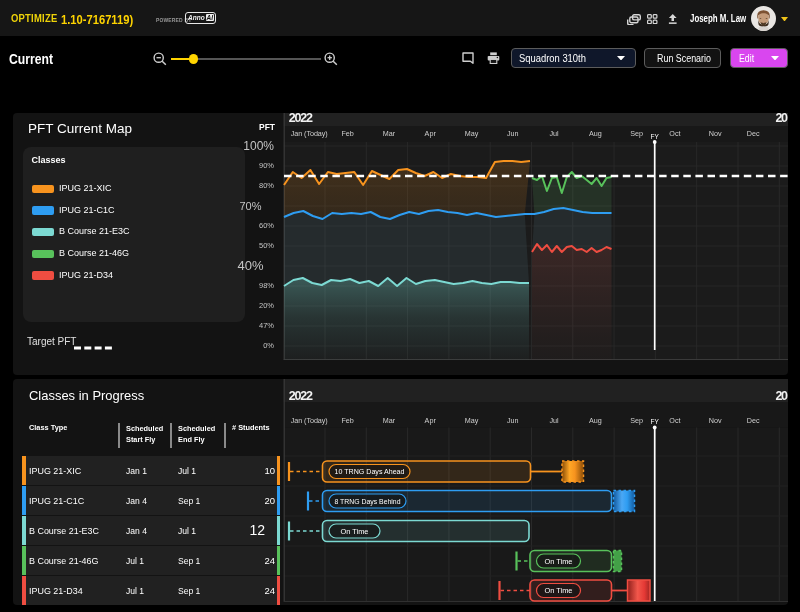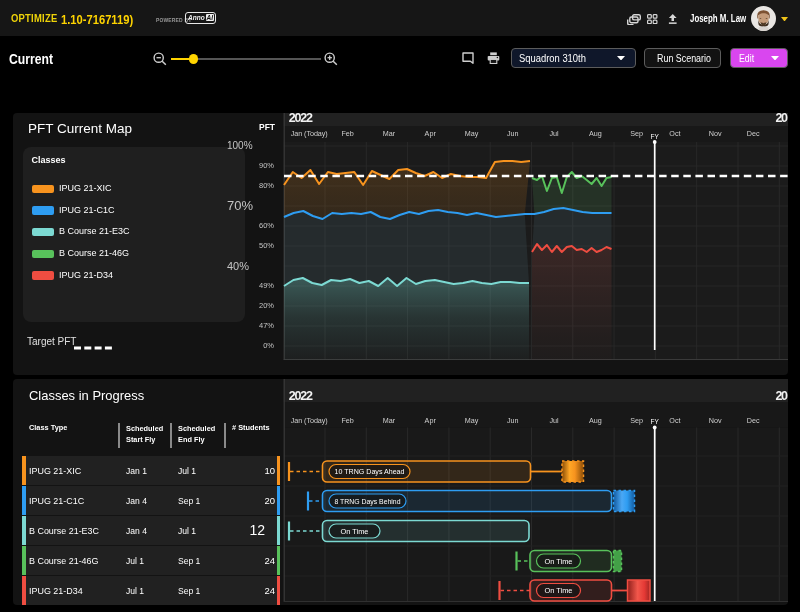--- a/index.html
+++ b/index.html
@@ -107,28 +107,28 @@
 <div style="position:absolute;left:36px;top:79.4px;font-size:9px;line-height:11px;color:#fff;white-space:nowrap">B Course 21-E3C</div>
 <div style="position:absolute;left:8.5px;top:102.6px;width:22px;height:8.5px;border-radius:2px;background:#58c15b"></div>
 <div style="position:absolute;left:36px;top:101.1px;font-size:9px;line-height:11px;color:#fff;white-space:nowrap">B Course 21-46G</div>
 <div style="position:absolute;left:8.5px;top:124.3px;width:22px;height:8.5px;border-radius:2px;background:#ef4d41"></div>
 <div style="position:absolute;left:36px;top:122.8px;font-size:9px;line-height:11px;color:#fff;white-space:nowrap">IPUG 21-D34</div>
  </div>
  <div style="position:absolute;left:14px;top:224px;font-size:10px;line-height:9px;color:#e0e0e0">Target PFT</div>
  <svg style="position:absolute;left:61px;top:232.5px" width="40" height="4" viewBox="0 0 40 4">
    <line x1="0" y1="2" x2="40" y2="2" stroke="#fff" stroke-width="3.2" stroke-dasharray="7 3.3"></line>
  </svg>
- <div style="position:absolute;left:214px;top:29px;width:47px;font-size:10px;line-height:8px;color:#c4c4c4">100%</div>
+ <div style="position:absolute;left:214px;top:29px;width:47px;text-align:right;font-size:12px;line-height:8px;color:#c4c4c4">100%</div>
 <div style="position:absolute;left:214px;top:49px;width:47px;text-align:right;font-size:7.5px;line-height:8px;color:#c4c4c4">90%</div>
 <div style="position:absolute;left:214px;top:69px;width:47px;text-align:right;font-size:7.5px;line-height:8px;color:#c4c4c4">80%</div>
-<div style="position:absolute;left:214px;top:89px;width:47px;text-align:left;font-size:13px;line-height:8px;color:#c4c4c4">70%</div>
+<div style="position:absolute;left:214px;top:89px;width:47px;text-align:center;font-size:11px;line-height:8px;color:#c4c4c4">70%</div>
 <div style="position:absolute;left:214px;top:109px;width:47px;text-align:right;font-size:7.5px;line-height:8px;color:#c4c4c4">60%</div>
 <div style="position:absolute;left:214px;top:129px;width:47px;text-align:right;font-size:7.5px;line-height:8px;color:#c4c4c4">50%</div>
-<div style="position:absolute;left:214px;top:149px;width:47px;text-align:left;font-size:11px;line-height:8px;color:#c4c4c4">40%</div>
-<div style="position:absolute;left:214px;top:169px;width:47px;text-align:right;font-size:7.5px;line-height:8px;color:#c4c4c4">49%</div>
+<div style="position:absolute;left:214px;top:149px;width:47px;text-align:center;font-size:13px;line-height:8px;color:#c4c4c4">40%</div>
+<div style="position:absolute;left:214px;top:169px;width:47px;text-align:right;font-size:7.5px;line-height:8px;color:#c4c4c4">98%</div>
 <div style="position:absolute;left:214px;top:189px;width:47px;text-align:right;font-size:7.5px;line-height:8px;color:#c4c4c4">20%</div>
 <div style="position:absolute;left:214px;top:209px;width:47px;text-align:right;font-size:7.5px;line-height:8px;color:#c4c4c4">47%</div>
 <div style="position:absolute;left:214px;top:229px;width:47px;text-align:right;font-size:7.5px;line-height:8px;color:#c4c4c4">0%</div>
 </div>
 <svg style="position:absolute;left:280px;top:108px" width="520" height="260" viewBox="280 108 520 260" font-family="Liberation Sans, sans-serif">
 <defs>
         <linearGradient id="gO" x1="0" y1="176" x2="0" y2="217" gradientUnits="userSpaceOnUse">
           <stop offset="0" stop-color="#f7931e" stop-opacity="0.16"></stop>
           <stop offset="1" stop-color="#f7931e" stop-opacity="0.11"></stop>
         </linearGradient>

